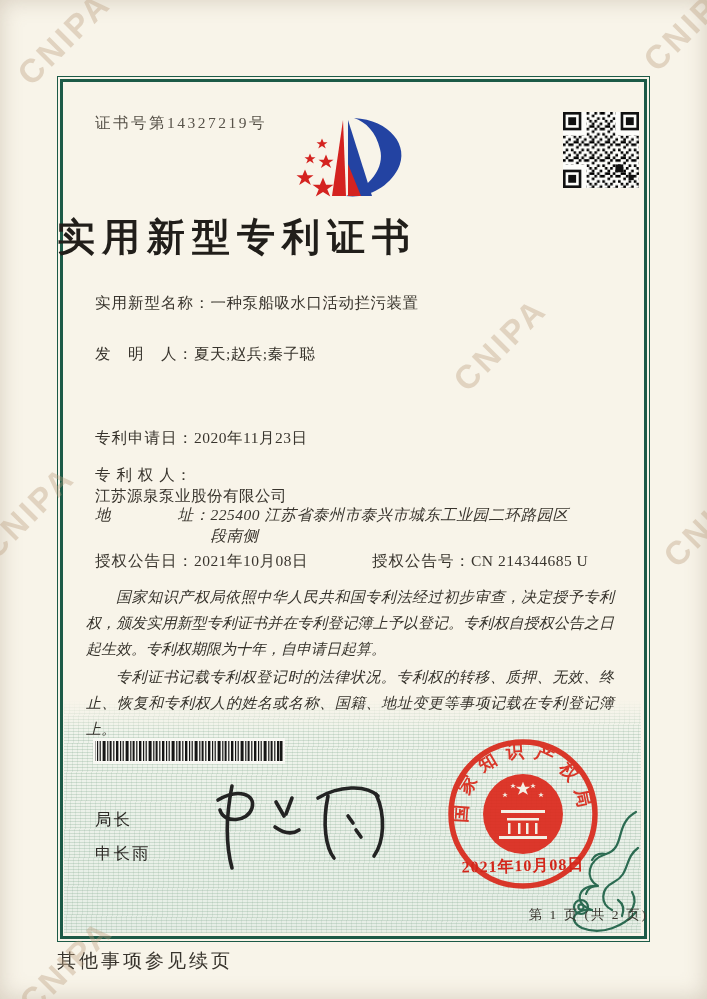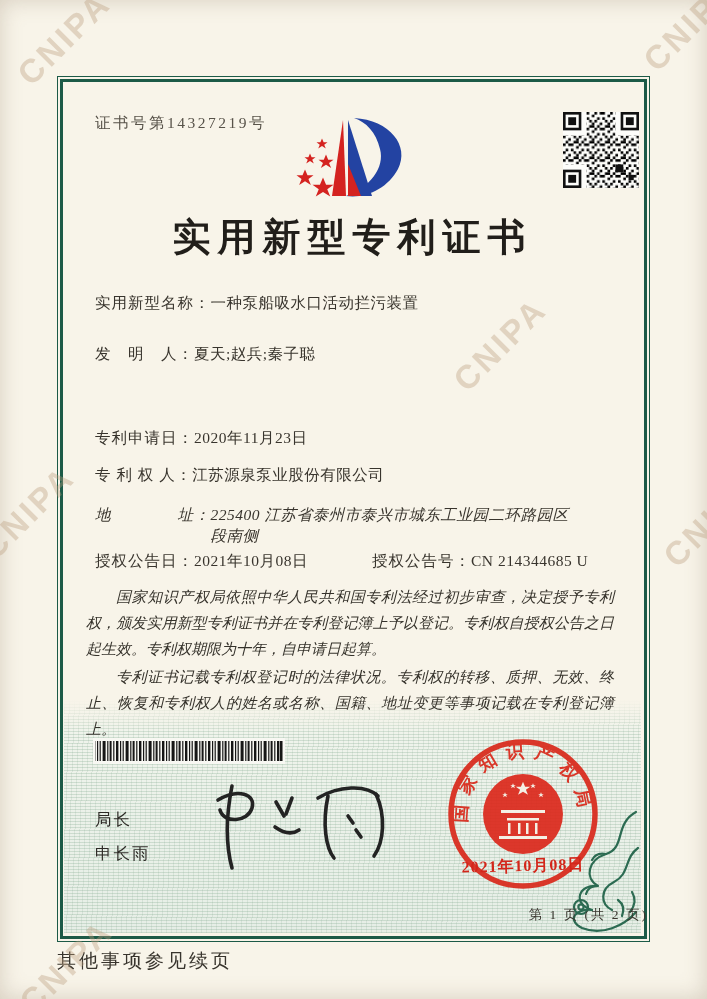--- a/index.html
+++ b/index.html
@@ -24,21 +24,21 @@
   .band{position:absolute;left:64px;top:700px;width:577px;height:233px;z-index:1;
         background:
           repeating-linear-gradient(92deg, rgba(120,160,134,.16) 0 1px, rgba(0,0,0,0) 1px 5px),
           repeating-linear-gradient(0deg, rgba(134,172,146,.30) 0 1px, rgba(0,0,0,0) 1px 3px),
           linear-gradient(#f0f4ec,#e6eee6);}
   .band-fade{position:absolute;left:0;top:0;width:100%;height:34px;
         background:linear-gradient(#f8f4e9,rgba(248,244,233,0));}
 
   .cert-no{left:95px;top:113px;font-size:15.5px;letter-spacing:2.5px;color:#575249;z-index:3;}
 
-  .title{left:57px;top:212px;width:591px;text-align:center;font-size:38px;
+  .title{left:57px;top:212px;width:591px;text-align:left;font-size:38px;
          font-weight:bold;letter-spacing:7px;color:#211e1a;z-index:3;}
 
   .row{position:absolute;left:95px;width:475px;display:flex;z-index:3;
        font-size:15.5px;color:#38342d;line-height:21px;}
   .lbl{white-space:pre;letter-spacing:1px;flex:none;}
   .val{letter-spacing:.5px;}
   .val.wrap{width:428px;}
   .pair{display:flex;flex:none;}
   .pair.first{width:277px;}
 
@@ -151,21 +151,21 @@
     <span class="val">夏天;赵兵;秦子聪</span>
   </div>
   <div class="row" style="top:292px;">
     <span class="lbl">实用新型名称：</span>
     <span class="val">一种泵船吸水口活动拦污装置</span>
   </div>
   <div class="row" style="top:427px;">
     <span class="lbl">专利申请日：</span>
     <span class="val">2020年11月23日</span>
   </div>
-  <div class="row" style="top:464px;">
+  <div class="row" style="top:464px;flex-direction:column;">
     <span class="lbl">专 利 权 人：</span>
     <span class="val">江苏源泉泵业股份有限公司</span>
   </div>
   <div class="row" style="top:504px;font-style:italic;">
     <span class="lbl">地　　　　址：</span>
     <span class="val wrap">225400 江苏省泰州市泰兴市城东工业园二环路园区段南侧</span>
   </div>
   <div class="row" style="top:550px;">
     <span class="pair first">
       <span class="lbl">授权公告日：</span>

